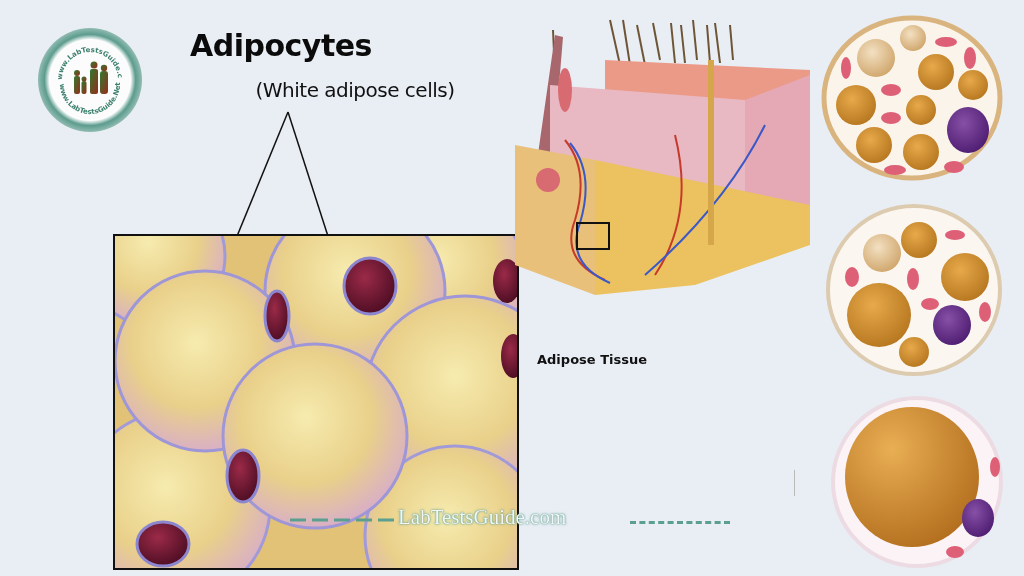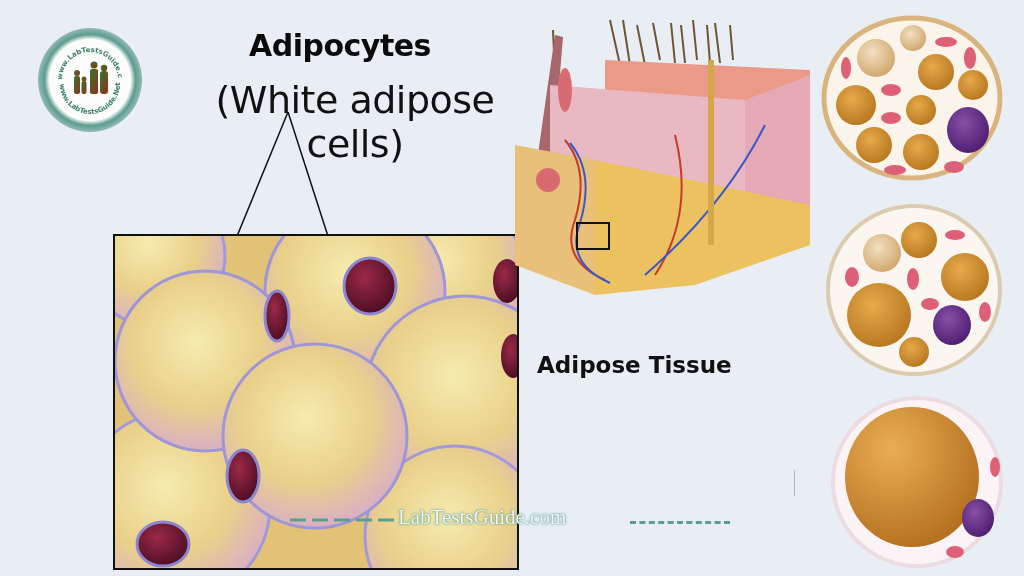--- a/index.html
+++ b/index.html
@@ -3,31 +3,31 @@
 <meta charset="utf-8">
 <style>
   html, body { margin:0; padding:0; }
   body {
     width:1024px; height:576px; overflow:hidden; position:relative;
     background:#e9eef5;
     font-family:"Liberation Sans", sans-serif;
   }
   .abs { position:absolute; }
   .title {
-    left:190px; top:28px; width:300px; text-align:center;
+    left:190px; top:28px; width:300px; 
     font-family:"DejaVu Sans", sans-serif; font-weight:bold; font-size:30px; color:#0b0b0b;
     letter-spacing:-0.5px;
   }
   .subtitle {
     left:170px; top:78px; width:370px; text-align:center;
-    font-family:"DejaVu Sans", sans-serif; font-size:38px; color:#111; letter-spacing:-0.5px;
+    font-family:"DejaVu Sans", sans-serif; font-size:20px; color:#111; letter-spacing:-0.5px;
   }
   .tissue-label {
     left:537px; top:352px;
-    font-family:"DejaVu Sans", sans-serif; font-weight:bold; font-size:23px; color:#111;
+    font-family:"DejaVu Sans", sans-serif; font-weight:bold; font-size:13px; color:#111;
   }
   .watermark {
     left:398px; top:505px;
     font-family:Liberation Serif, serif; font-size:21px; color:#f2f7f5;
     text-shadow:0 0 3px #5a9f90, 0 0 1px #2f7064;
   }
   .logo {
     left:38px; top:28px; width:104px; height:104px; border-radius:50%;
     background:radial-gradient(circle, #ffffff 55%, #5d9c8e 62%, #c9ddd8 80%, rgba(233,238,245,0) 100%);
   }

